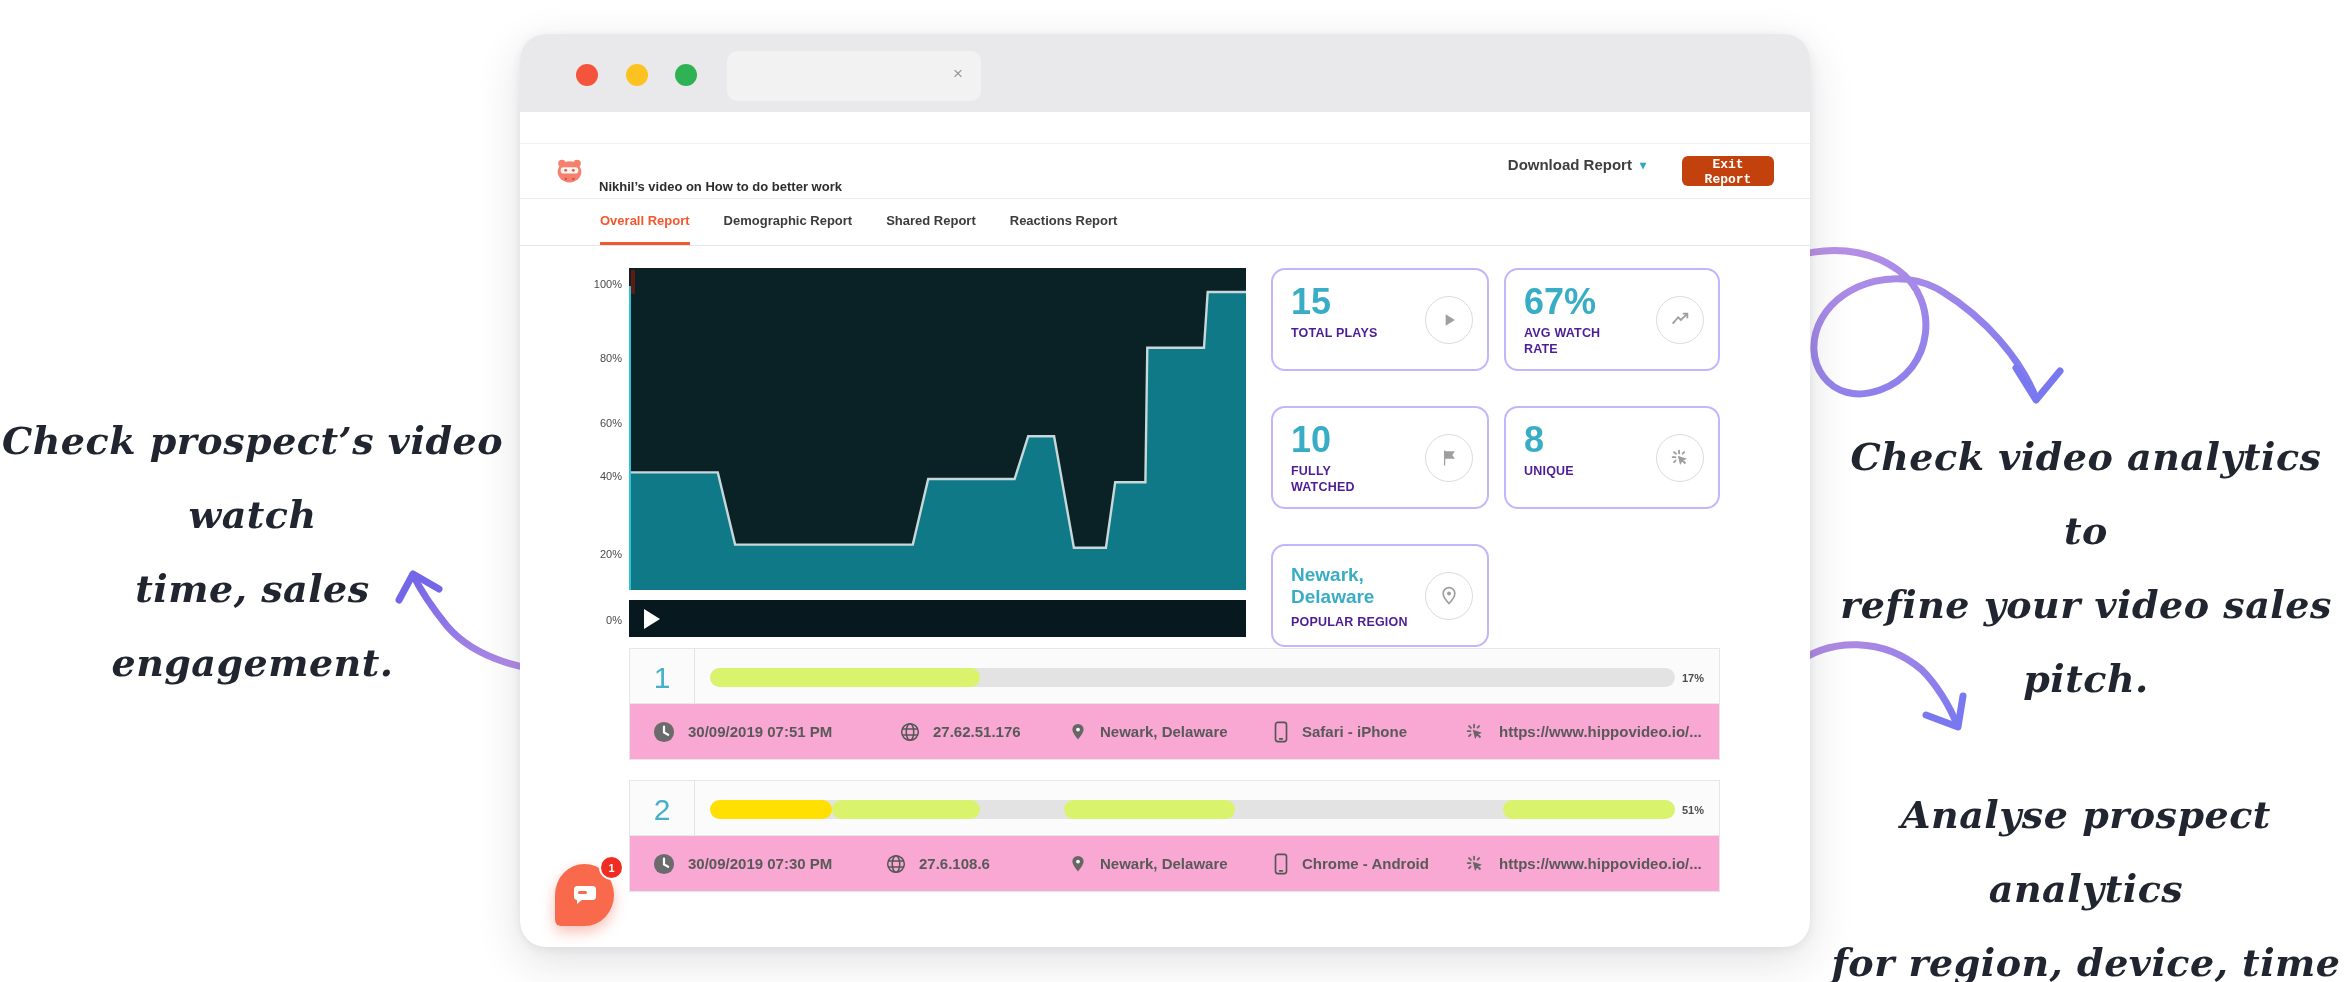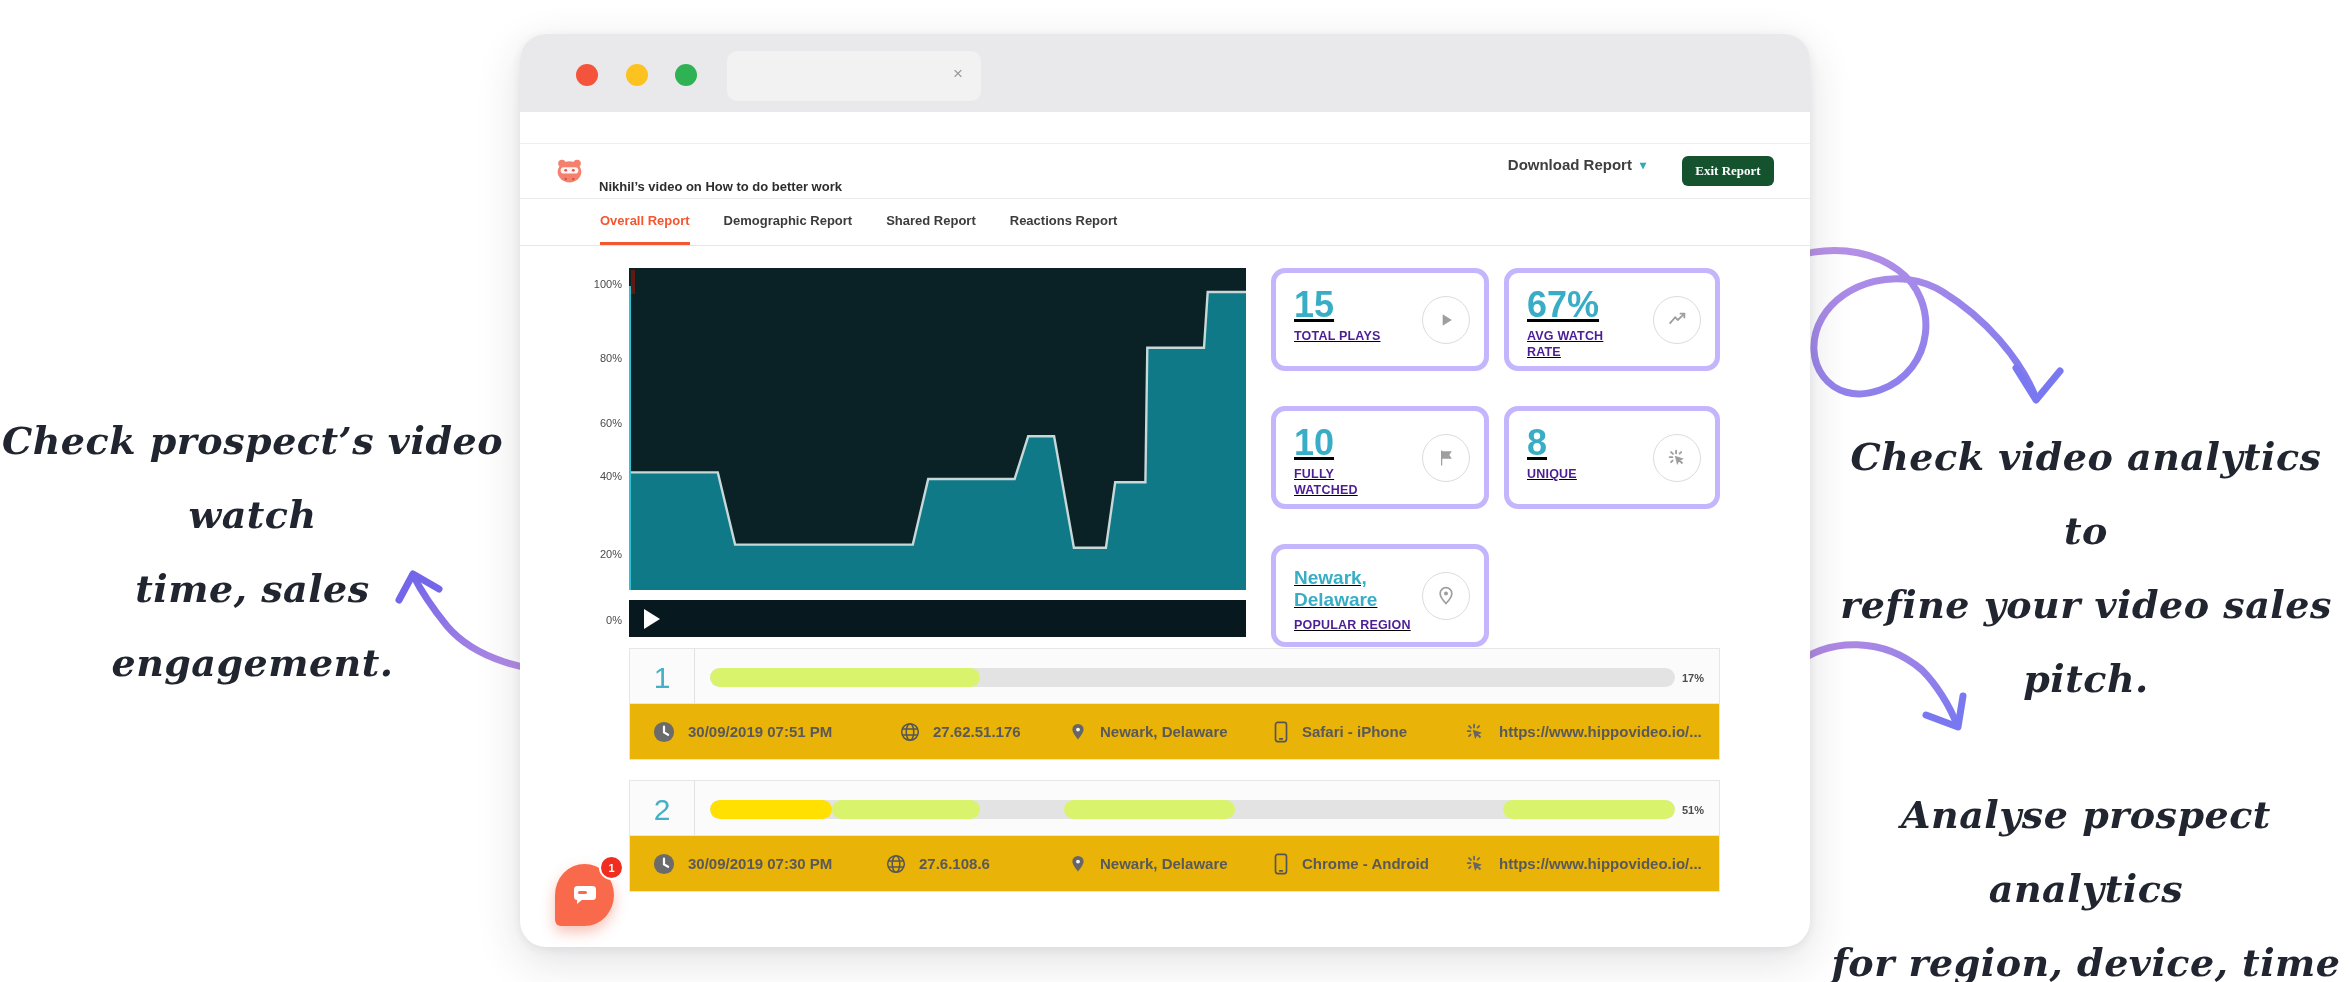--- a/index.html
+++ b/index.html
@@ -31,22 +31,22 @@
   .tab-close{position:absolute;right:18px;top:13px;font-size:17px;color:#9a9a9a;cursor:default;}
 
   .app-header{position:absolute;left:0;top:109px;right:0;height:56px;background:#fff;
           border-top:1px solid #efefef;border-bottom:1px solid #ececec;
           display:flex;align-items:center;padding:0 36px;box-sizing:border-box;}
   .hippo-logo{width:27px;height:26px;margin-right:16px;flex:none;}
   .video-title{font-size:13px;font-weight:700;color:#2d2d2d;margin-top:30px;}
   .hdr-right{margin-left:auto;display:flex;align-items:flex-start;gap:36px;}
   .download{font-size:15px;font-weight:700;color:#3e3e3e;cursor:pointer;display:flex;align-items:center;gap:8px;}
   .caret{color:#2fa9bd;font-size:12px;}
-  .exit-btn{width:92px;height:30px;background:#14532d;color:#fff;border:none;border-radius:6px;
-          font-size:13px;font-weight:700;cursor:pointer;font-family:Liberation Serif, serif;}
+  .exit-btn{width:92px;height:30px;background:#c2410c;color:#fff;border:none;border-radius:6px;
+          font-size:13px;font-weight:700;cursor:pointer;font-family:Liberation Mono, monospace;}
 
   .report-tabs{position:absolute;left:0;top:165px;right:0;height:47px;border-bottom:1px solid #e7e7e7;
           display:flex;align-items:stretch;gap:34px;padding-left:80px;box-sizing:border-box;}
   .rtab{display:flex;align-items:center;font-size:13px;font-weight:700;color:#3c3c3c;
           cursor:pointer;border-bottom:3px solid transparent;box-sizing:border-box;}
   .rtab.active{color:#f2572f;border-bottom-color:#f2572f;}
 
   
   .ytick{position:absolute;left:40px;width:62px;text-align:right;font-size:11px;color:#4a4a4a;
          transform:translateY(-50%);}
@@ -55,41 +55,41 @@
   .axis-line{position:absolute;left:0;top:18px;bottom:0;width:2px;background:#2fc2d5;}
   .red-tick{position:absolute;left:2px;top:2px;width:4px;height:24px;background:#5f1b12;}
   .scrubber{position:absolute;left:0;right:0;top:322px;height:10px;background:#ffffff;cursor:pointer;}
   .ctrl-bar{position:absolute;left:0;right:0;bottom:0;height:37px;background:#07191e;}
   .play-btn{position:absolute;left:15px;top:9px;width:0;height:0;cursor:pointer;
          border-left:16px solid #fff;border-top:10px solid transparent;border-bottom:10px solid transparent;}
 
   
   .stats-grid{position:absolute;left:751px;top:234px;width:449px;
          display:grid;grid-template-columns:218px 216px;grid-auto-rows:103px;gap:35px 15px;}
-  .card{position:relative;background:#fff;border:5px solid #c4b5fd;border-radius:14px;box-sizing:border-box;
-         padding:14px 18px;text-decoration:underline;}
+  .card{position:relative;background:#fff;border:2px solid #c4b5fd;border-radius:14px;box-sizing:border-box;
+         padding:14px 18px;}
   .card .val{font-size:36px;font-weight:700;color:#38adc5;line-height:1.0;}
   .card .val.small{font-size:19px;line-height:1.18;white-space:pre-line;padding-top:4px;}
   .card .lbl{font-size:12.5px;font-weight:700;color:#4c1d95;margin-top:6px;letter-spacing:.2px;white-space:pre-line;line-height:1.25;}
   .card .ic{position:absolute;right:14px;top:50%;transform:translateY(-50%);width:46px;height:46px;
          border-radius:50%;border:1px solid #dcdcdc;display:flex;align-items:center;justify-content:center;color:#9e9e9e;}
 
   
   .session{position:absolute;left:109px;width:1091px;height:112px;border:1px solid #e6e6e6;
          background:#fbfbfb;box-sizing:border-box;}
   .sess-top{position:relative;height:57px;}
   .sess-num{position:absolute;left:0;top:0;width:64px;height:100%;border-right:1px solid #e2e2e2;
          display:flex;align-items:center;justify-content:center;
          font-size:30px;color:#45b0c7;}
   .bar-track{position:absolute;left:80px;top:19px;width:965px;height:19px;border-radius:10px;
          background:#e3e3e3;overflow:hidden;}
   .bar-seg{position:absolute;top:0;height:100%;border-radius:10px;}
   .bar-label{position:absolute;left:1052px;top:0;height:57px;display:flex;align-items:center;
          font-size:11px;font-weight:700;color:#4d4d4d;}
-  .sess-strip{position:absolute;left:0;right:0;bottom:0;height:55px;background:#eab308;border-top:1px solid #e7e7e7;}
+  .sess-strip{position:absolute;left:0;right:0;bottom:0;height:55px;background:#f9a8d4;border-top:1px solid #e7e7e7;}
   .detail{position:absolute;top:0;height:55px;display:flex;align-items:center;gap:13px;color:#5c5c5c;}
   .detail .dic{color:#666;display:flex;align-items:center;}
   .detail .dtx{font-size:15px;font-weight:700;color:#595959;white-space:nowrap;}
 
   
   .chat{position:absolute;left:555px;top:864px;width:59px;height:62px;background:#f96a4c;
         border-radius:50% 50% 50% 10%;box-shadow:0 6px 14px rgba(230,80,50,.35);cursor:pointer;
         display:flex;align-items:center;justify-content:center;z-index:5;}
   .chat-badge{position:absolute;left:599px;top:855px;width:21px;height:21px;border-radius:50%;
         background:#ef2e21;border:2px solid #fff;color:#fff;font-size:11px;font-weight:700;

